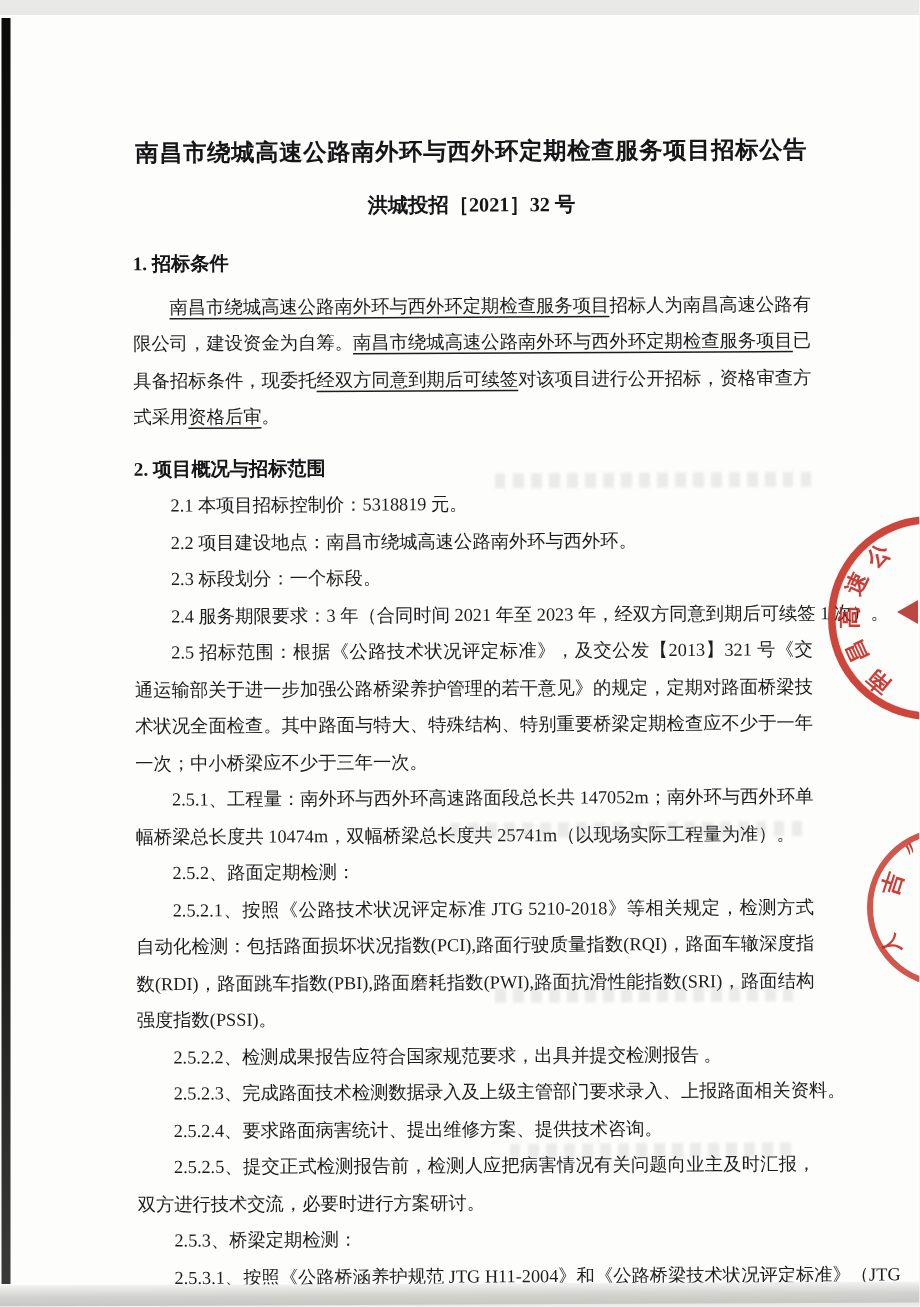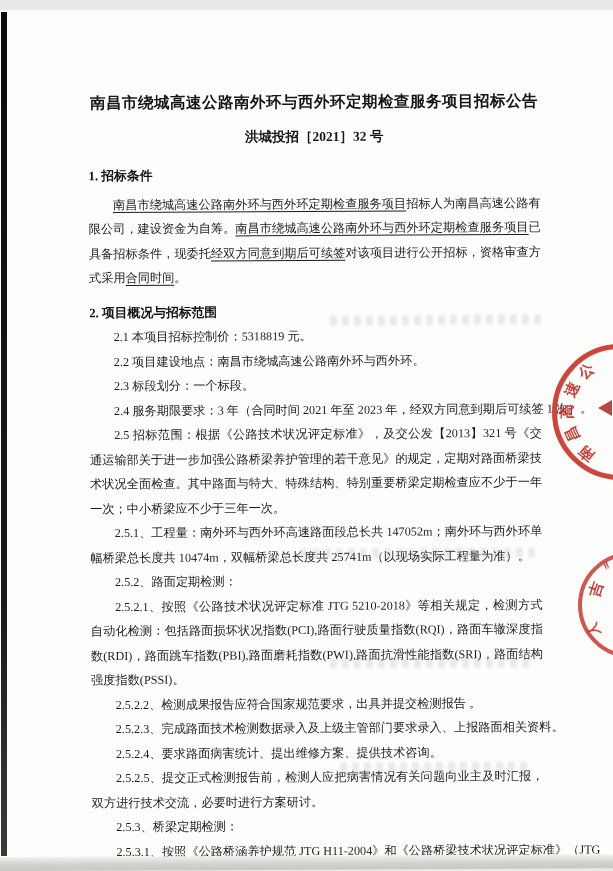--- a/index.html
+++ b/index.html
@@ -94,21 +94,21 @@
 <body>
 
 <div class="page">
 
   <div class="content">
     <h1 class="title">南昌市绕城高速公路南外环与西外环定期检查服务项目招标公告</h1>
     <div class="docnum">洪城投招［2021］32 号</div>
 
     <h2 class="h h1">1. 招标条件</h2>
 
-    <p class="para"><span class="u">南昌市绕城高速公路南外环与西外环定期检查服务项目</span><span>招标人为南昌高速公路有限公司，建设资金为自筹。</span><span class="u">南昌市绕城高速公路南外环与西外环定期检查服务项目</span><span>已具备招标条件，现委托</span><span class="u">经双方同意到期后可续签</span><span>对该项目进行公开招标，资格审查方式采用</span><span class="u">合同时间</span><span>。</span></p>
+    <p class="para"><span class="u">南昌市绕城高速公路南外环与西外环定期检查服务项目</span><span>招标人为南昌高速公路有限公司，建设资金为自筹。</span><span class="u">南昌市绕城高速公路南外环与西外环定期检查服务项目</span><span>已具备招标条件，现委托</span><span class="u">经双方同意到期后可续签</span><span>对该项目进行公开招标，资格审查方式采用</span><span class="u">资格后审</span><span>。</span></p>
 
     <h2 class="h h2">2. 项目概况与招标范围</h2>
 
     <p class="item line">2.1 本项目招标控制价：5318819 元。</p>
     <p class="item line">2.2 项目建设地点：南昌市绕城高速公路南外环与西外环。</p>
     <p class="item line">2.3 标段划分：一个标段。</p>
     <p class="item line">2.4 服务期限要求：3 年（合同时间 2021 年至 2023 年，经双方同意到期后可续签 1 次）。</p>
     <p class="item wrap">2.5 招标范围：根据《公路技术状况评定标准》，及交公发【2013】321 号《交通运输部关于进一步加强公路桥梁养护管理的若干意见》的规定，定期对路面桥梁技术状况全面检查。其中路面与特大、特殊结构、特别重要桥梁定期检查应不少于一年一次；中小桥梁应不少于三年一次。</p>
     <p class="item wrap">2.5.1、工程量：南外环与西外环高速路面段总长共 147052m；南外环与西外环单幅桥梁总长度共 10474m，双幅桥梁总长度共 25741m（以现场实际工程量为准）。</p>
     <p class="item line">2.5.2、路面定期检测：</p>

